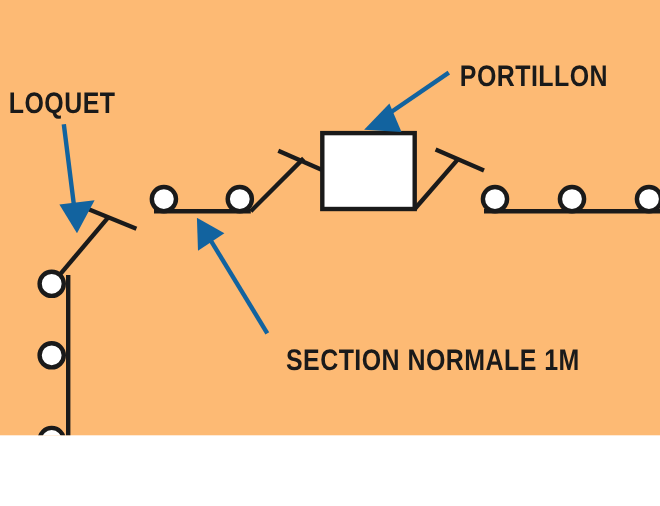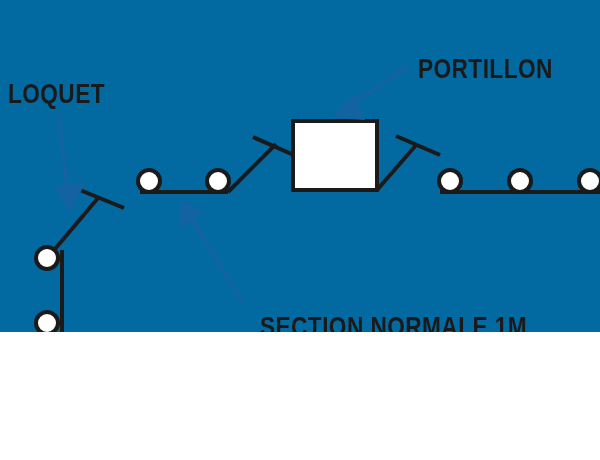--- a/index.html
+++ b/index.html
@@ -7,22 +7,22 @@
     margin: 0;
     padding: 0;
     background: #ffffff;
   }
   body {
     font-family: "Liberation Sans", sans-serif;
   }
   #canvas {
     position: relative;
     width: 600px;
-    height: 332px;
-    background: #0369a1;
+    height: 396px;
+    background: #fdba74;
     overflow: hidden;
   }
   #diagram-svg {
     position: absolute;
     top: 0;
     left: 0;
     width: 600px;
     height: 460px;
     display: block;
   }

